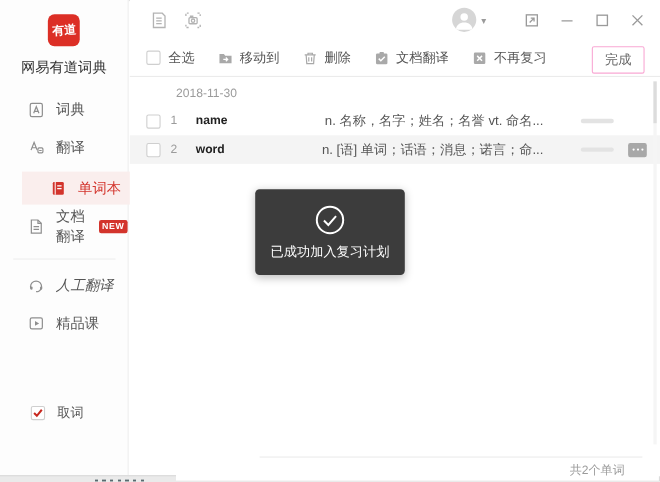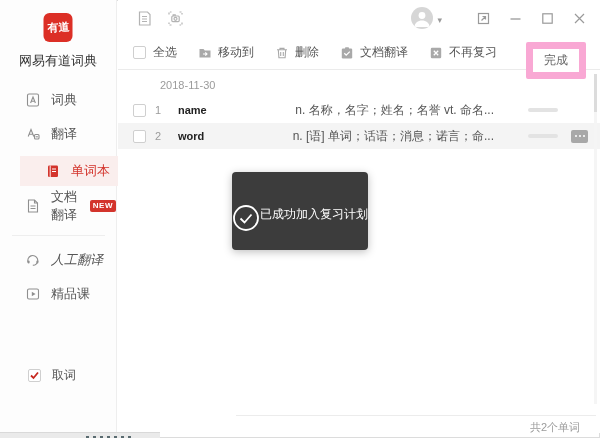--- a/index.html
+++ b/index.html
@@ -32,40 +32,40 @@
   .tb-icon { width:17px; height:17px; color:#b3b3b3; margin-right:14px; }
   .tb-right { margin-left:auto; display:flex; align-items:center; }
   .avatar { width:22px; height:22px; border-radius:50%; background:#d6d6d6; position:relative; overflow:hidden; }
   .avatar svg { position:absolute; left:0; top:0; }
   .caret { color:#9a9a9a; font-size:9px; margin:3px 16px 0 4px; }
   .wc-icon { width:13px; height:13px; color:#9a9a9a; margin-left:19px; }
 
   .toolbar { height:34px; border-bottom:1px solid #ebebeb; display:flex; align-items:center; padding-left:15px; position:relative; }
   .tool-btn { display:flex; align-items:center; font-size:12px; color:#555; margin-right:21px; cursor:default; }
   .tool-btn .ti { width:14px; height:14px; margin-right:6px; color:#a9a9a9; }
-  .done-btn { position:absolute; right:14px; top:6px; border:7px solid #f9a8d4; border-radius:2px; background:#fff; font-size:12px; color:#666; padding:3px 11px; font-family:inherit; }
+  .done-btn { position:absolute; right:14px; top:6px; border:1px solid #f9a8d4; border-radius:2px; background:#fff; font-size:12px; color:#666; padding:3px 11px; font-family:inherit; }
 
   .date-row { height:27px; line-height:30px; padding-left:42px; font-size:11px; color:#9b9b9b; }
   .word-row { height:26px; display:flex; align-items:center; padding:0 12px 0 15px; }
   .word-row.hover { background:#f4f4f4; }
   .row-num { font-size:11px; color:#9b9b9b; margin-left:9px; width:10px; }
   .row-word { font-size:11px; font-weight:bold; color:#222; margin-left:13px; }
   .row-def { margin-left:auto; font-size:12px; color:#555; white-space:nowrap; }
   .progress { width:30px; height:4px; border-radius:2px; background:#e3e3e3; margin-left:34px; flex:0 0 30px; }
   .more-btn { width:17px; height:13px; background:#a8a8a8; border-radius:2px; margin-left:13px; display:flex; align-items:center; justify-content:center; gap:2px; }
   .more-btn i { width:2px; height:2px; background:#fff; border-radius:50%; }
   .more-hidden { visibility:hidden; }
 
   
-  .toast { position:absolute; left:232px; top:172px; width:136px; height:78px; background:#3c3c3c; border-radius:4px; box-shadow:0 2px 8px rgba(0,0,0,.25); display:flex; flex-direction:row; align-items:center; }
+  .toast { position:absolute; left:232px; top:172px; width:136px; height:78px; background:#3c3c3c; border-radius:4px; box-shadow:0 2px 8px rgba(0,0,0,.25); display:flex; flex-direction:column; align-items:center; }
   .toast-icon { margin-top:14px; width:28px; height:28px; color:#fff; }
   .toast-msg { margin-top:7px; color:#ffffff; font-size:12px; }
 
   
-  .statusbar { position:absolute; left:118px; right:4px; top:415px; height:18px; border-top:1px solid #ececec; font-size:11px; color:#9b9b9b; text-align:right; padding:4px 16px 0 0; background:#fff; }
+  .statusbar { position:absolute; left:118px; right:16px; top:415px; height:18px; border-top:1px solid #ececec; font-size:11px; color:#9b9b9b; text-align:right; padding:4px 16px 0 0; background:#fff; }
   .scroll-track { position:absolute; right:3px; top:74px; width:3px; height:330px; background:#f5f5f5; }
   .scroll-thumb { width:3px; height:38px; background:#dcdcdc; }
   .artifact { position:absolute; left:0; top:432px; width:160px; height:6px; background:#eaeaea; border-top:1px solid #d9d9d9; }
   .artifact-marks { position:absolute; left:86px; top:3px; width:48px; height:2px;
     background:repeating-linear-gradient(90deg,#5a6b70 0 3px,transparent 3px 7px); }
   svg { display:block; }
 </style>
 </head>
 <body>
 

